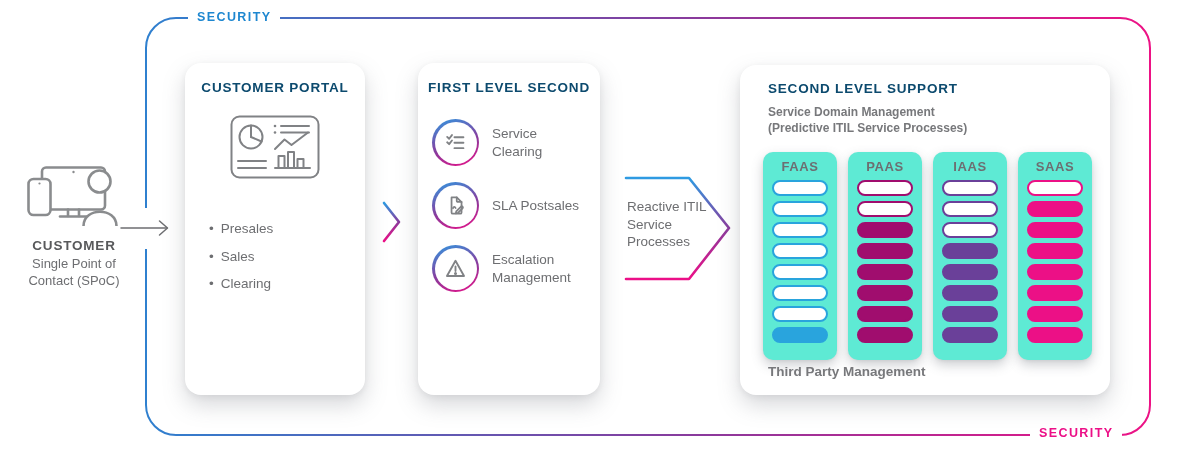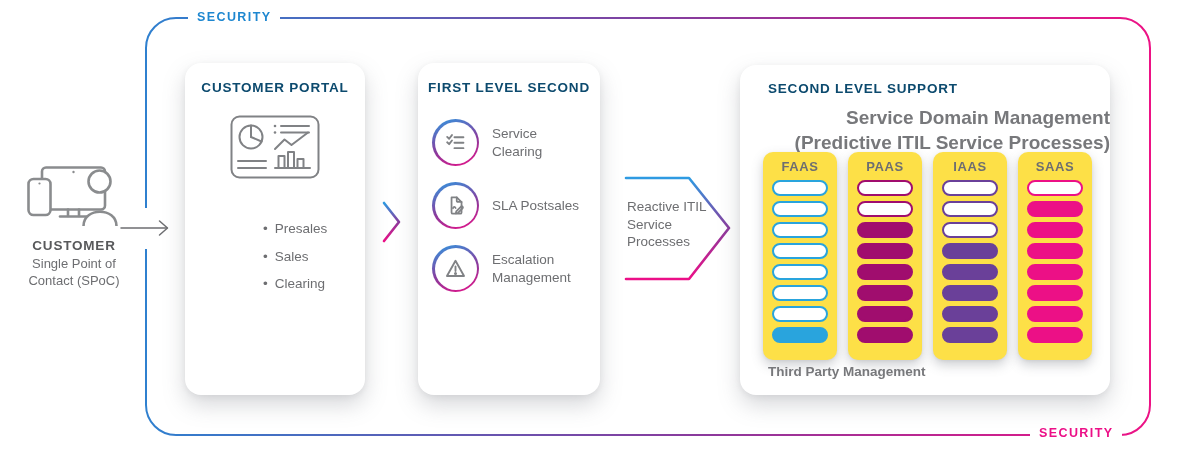--- a/index.html
+++ b/index.html
@@ -15,42 +15,42 @@
   .customer { position:absolute; left:12px; top:164px; width:124px; text-align:center; }
   .customer .cust-title { margin-top:8px; font-size:13.5px; font-weight:bold; color:#58595b; letter-spacing:0.8px; }
   .customer .cust-sub { margin-top:3px; font-size:13px; color:#6d6e71; line-height:1.28; }
 
   .card { position:absolute; background:#fff; border-radius:16px;
           box-shadow:0 10px 22px rgba(110,115,125,0.28), 0 2px 6px rgba(0,0,0,0.06); }
   .card-title { font-size:13.5px; font-weight:bold; color:#0c4a6e; letter-spacing:0.8px; }
 
   .portal { left:185px; top:63px; width:180px; height:332px; padding-top:17px; text-align:center; }
   .portal .dash-wrap { margin-top:20px; }
-  .portal .bullets { margin-top:38px; text-align:left; padding-left:78px; }
+  .portal .bullets { margin-top:38px; text-align:left; padding-left:24px; }
   .portal .bullet-row { font-size:13.5px; color:#6d6e71; margin-bottom:12.5px; }
   .portal .bullet-row::before { content:"•"; margin-right:7px; color:#6d6e71; }
 
   .first { left:418px; top:63px; width:182px; height:332px; padding-top:17px; }
   .first .card-title { text-align:center; }
   .first .fl-rows { margin-top:24px; display:flex; flex-direction:column; gap:16px; padding-left:14px; }
   .fl-row { display:flex; align-items:center; }
   .ring { width:47px; height:47px; border-radius:50%; flex:0 0 47px;
           background:linear-gradient(160deg,#2e9be2 0%,#8a3a9c 55%,#ec0f87 100%);
           display:flex; align-items:center; justify-content:center; }
   .ring-inner { width:42px; height:42px; border-radius:50%; background:#fff;
           display:flex; align-items:center; justify-content:center; }
   .fl-label { margin-left:13px; font-size:13.5px; color:#6d6e71; line-height:1.3; width:96px; }
 
   .reactive-label { position:absolute; left:627px; top:198px; width:88px;
           font-size:13.5px; font-weight:normal; color:#6d6e71; line-height:1.3; }
 
   .second { left:740px; top:65px; width:370px; height:330px; padding:16px 0 0 28px; }
-  .second .subtitle { margin-top:9px; font-size:19px; font-weight:bold; color:#77787b; line-height:1.32;text-align:right; }
+  .second .subtitle { margin-top:9px; font-size:12px; font-weight:bold; color:#77787b; line-height:1.32; }
   .cols { position:absolute; left:23px; top:87px; display:flex; gap:11px; }
-  .col-card { width:74px; height:208px; background:#fde047; border-radius:10px; padding-top:7px;
+  .col-card { width:74px; height:208px; background:#5eead4; border-radius:10px; padding-top:7px;
           box-shadow:0 5px 12px rgba(90,95,105,0.30), 0 1px 3px rgba(0,0,0,0.06); }
   .col-label { text-align:center; font-size:13px; font-weight:bold; color:#6d6e71; letter-spacing:0.6px; }
   .pills { margin-top:6px; }
   .pill { width:56px; height:16px; border-radius:9px; border:2px solid #ccc; margin:5px auto 0 auto; background:#fff; }
   .pill:first-child { margin-top:3px; }
   .second .footer-note { position:absolute; left:28px; top:299px; font-size:13.5px; font-weight:bold; color:#77787b; }
 </style>
 </head>
 <body>
 

